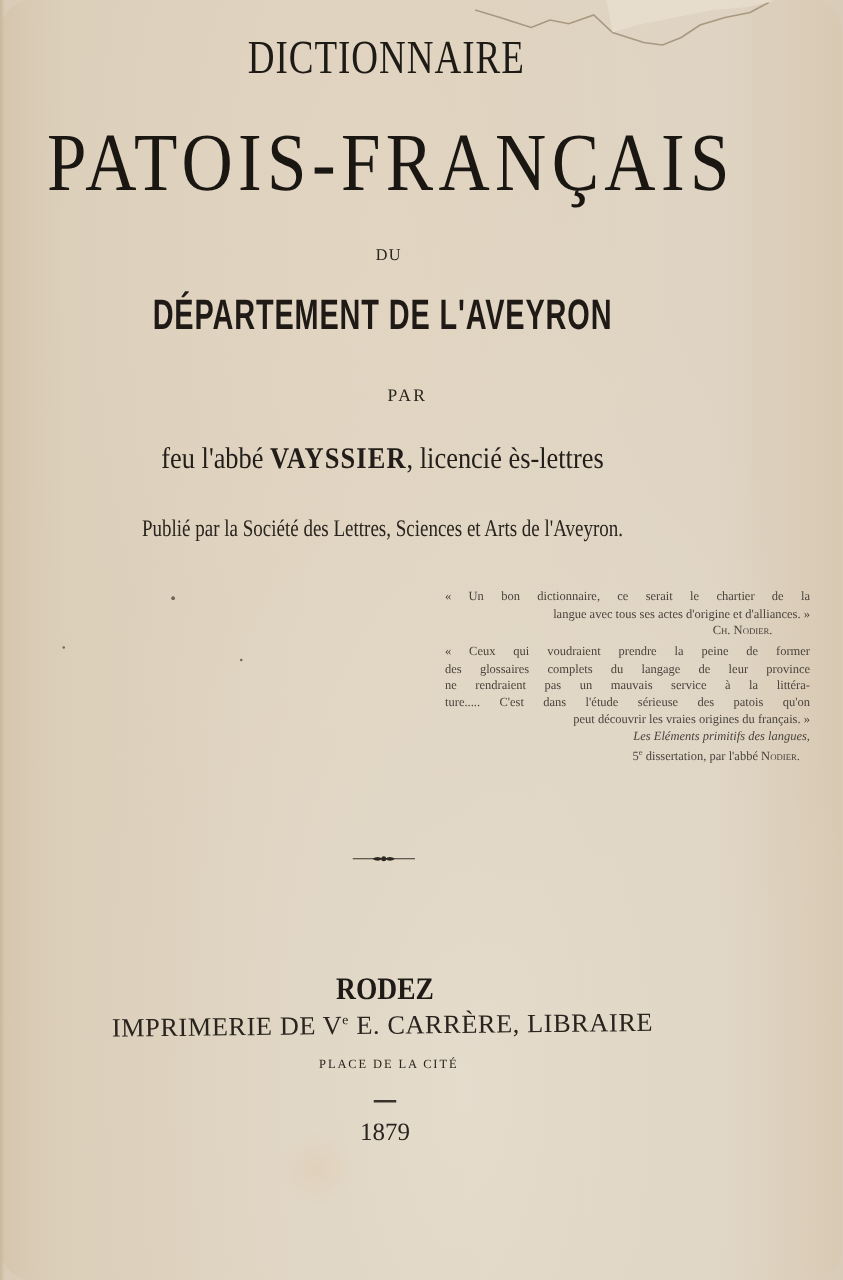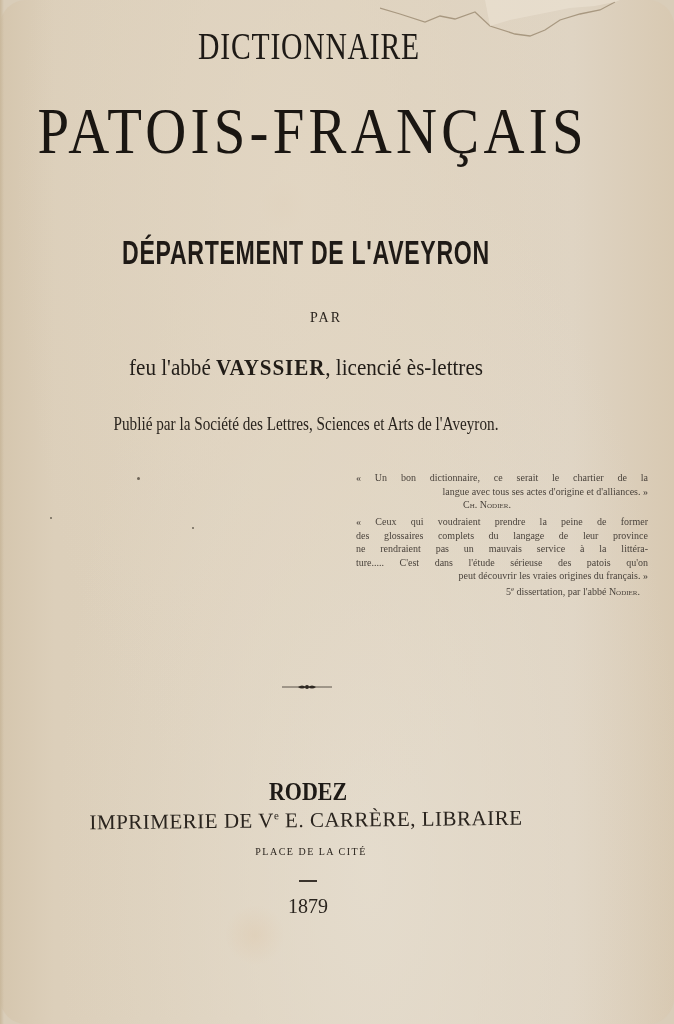--- a/index.html
+++ b/index.html
@@ -116,21 +116,21 @@
       color: #4a433c;
       text-align: justify;
       margin-left: 40px;
     }
     .ep1 { top: 471px; }
     .ep2 { top: 515px; }
     .ep-line { display: block; white-space: nowrap; text-align-last: justify; }
     .ep-last { display: block; white-space: nowrap; text-align: right; }
     .ep-attr { display: block; text-align: right; white-space: nowrap; }
     .ep-attr-italic { display: block; text-align: right; white-space: nowrap; font-style: italic; }
-    .smallcaps { font-variant: small-caps; text-align: center; }
+    .smallcaps { font-variant: small-caps; }
     .ornament {
       position: absolute;
       top: 683px; left: 282px; width: 50px; height: 8px;
     }
     .t-rodez {
       top: 778px;
       font-family: "Liberation Serif", serif;
       font-weight: bold;
       font-size: 25px;
       left: 0; width: 616px;
@@ -175,20 +175,21 @@
 <div class="page">
   <div class="page-edge-left"></div>
 
   <svg class="tear" viewBox="0 0 240 45">
     <path d="M0 8 L20 14 L45 22 L60 16 L75 19 L95 12 L110 26 L135 34 L150 36 L165 30 L180 20 L200 14 L220 10 L235 2" fill="none" stroke="#a89880" stroke-width="1.3"></path>
     <path d="M110 26 L130 20 L160 14 L190 8 L215 6 L235 2 L240 0 L105 0 Z" fill="rgba(236,228,214,0.55)"></path>
   </svg>
 
   <div class="line t-dict">DICTIONNAIRE</div>
   <div class="line t-patois">PATOIS-FRANÇAIS</div>
+  <div class="line t-du">DU</div>
   <div class="line t-dept">DÉPARTEMENT DE L'AVEYRON</div>
   <div class="line t-par">PAR</div>
 
   <div class="line t-author">
     <span>feu l'abbé </span><span class="b">VAYSSIER</span><span>,  licencié ès-lettres</span>
   </div>
 
   <div class="line t-publie">Publié par la Société des Lettres,  Sciences et Arts de l'Aveyron.</div>
 
   <div class="epigraph ep1">
@@ -196,20 +197,21 @@
     <span class="ep-last">langue avec tous ses actes d'origine et d'alliances. »</span>
     <span class="ep-attr smallcaps" style="padding-right:30px;">Ch. Nodier.</span>
   </div>
 
   <div class="epigraph ep2">
     <span class="ep-line">« Ceux qui voudraient prendre la peine de former</span>
     <span class="ep-line">des glossaires complets du langage de leur province</span>
     <span class="ep-line">ne rendraient pas un mauvais service à la littéra-</span>
     <span class="ep-line">ture..... C'est dans l'étude sérieuse des patois qu'on</span>
     <span class="ep-last">peut découvrir les vraies origines du français. »</span>
+    <span class="ep-attr-italic">Les Eléments primitifs des langues,</span>
     <span class="ep-attr" style="padding-right:8px;">
       <span>5</span><sup style="font-size:7px;">e</sup><span> dissertation, par l'abbé </span><span class="smallcaps">Nodier.</span>
     </span>
   </div>
 
   <svg class="ornament" viewBox="0 0 50 8">
     <line x1="0" y1="4" x2="50" y2="4" stroke="#3a332c" stroke-width="0.8"></line>
     <path d="M16 4 Q20 1 24 4 Q20 7 16 4 Z" fill="#2e2822"></path>
     <path d="M34 4 Q30 1 26 4 Q30 7 34 4 Z" fill="#2e2822"></path>
     <circle cx="25" cy="4" r="2" fill="#2e2822"></circle>

